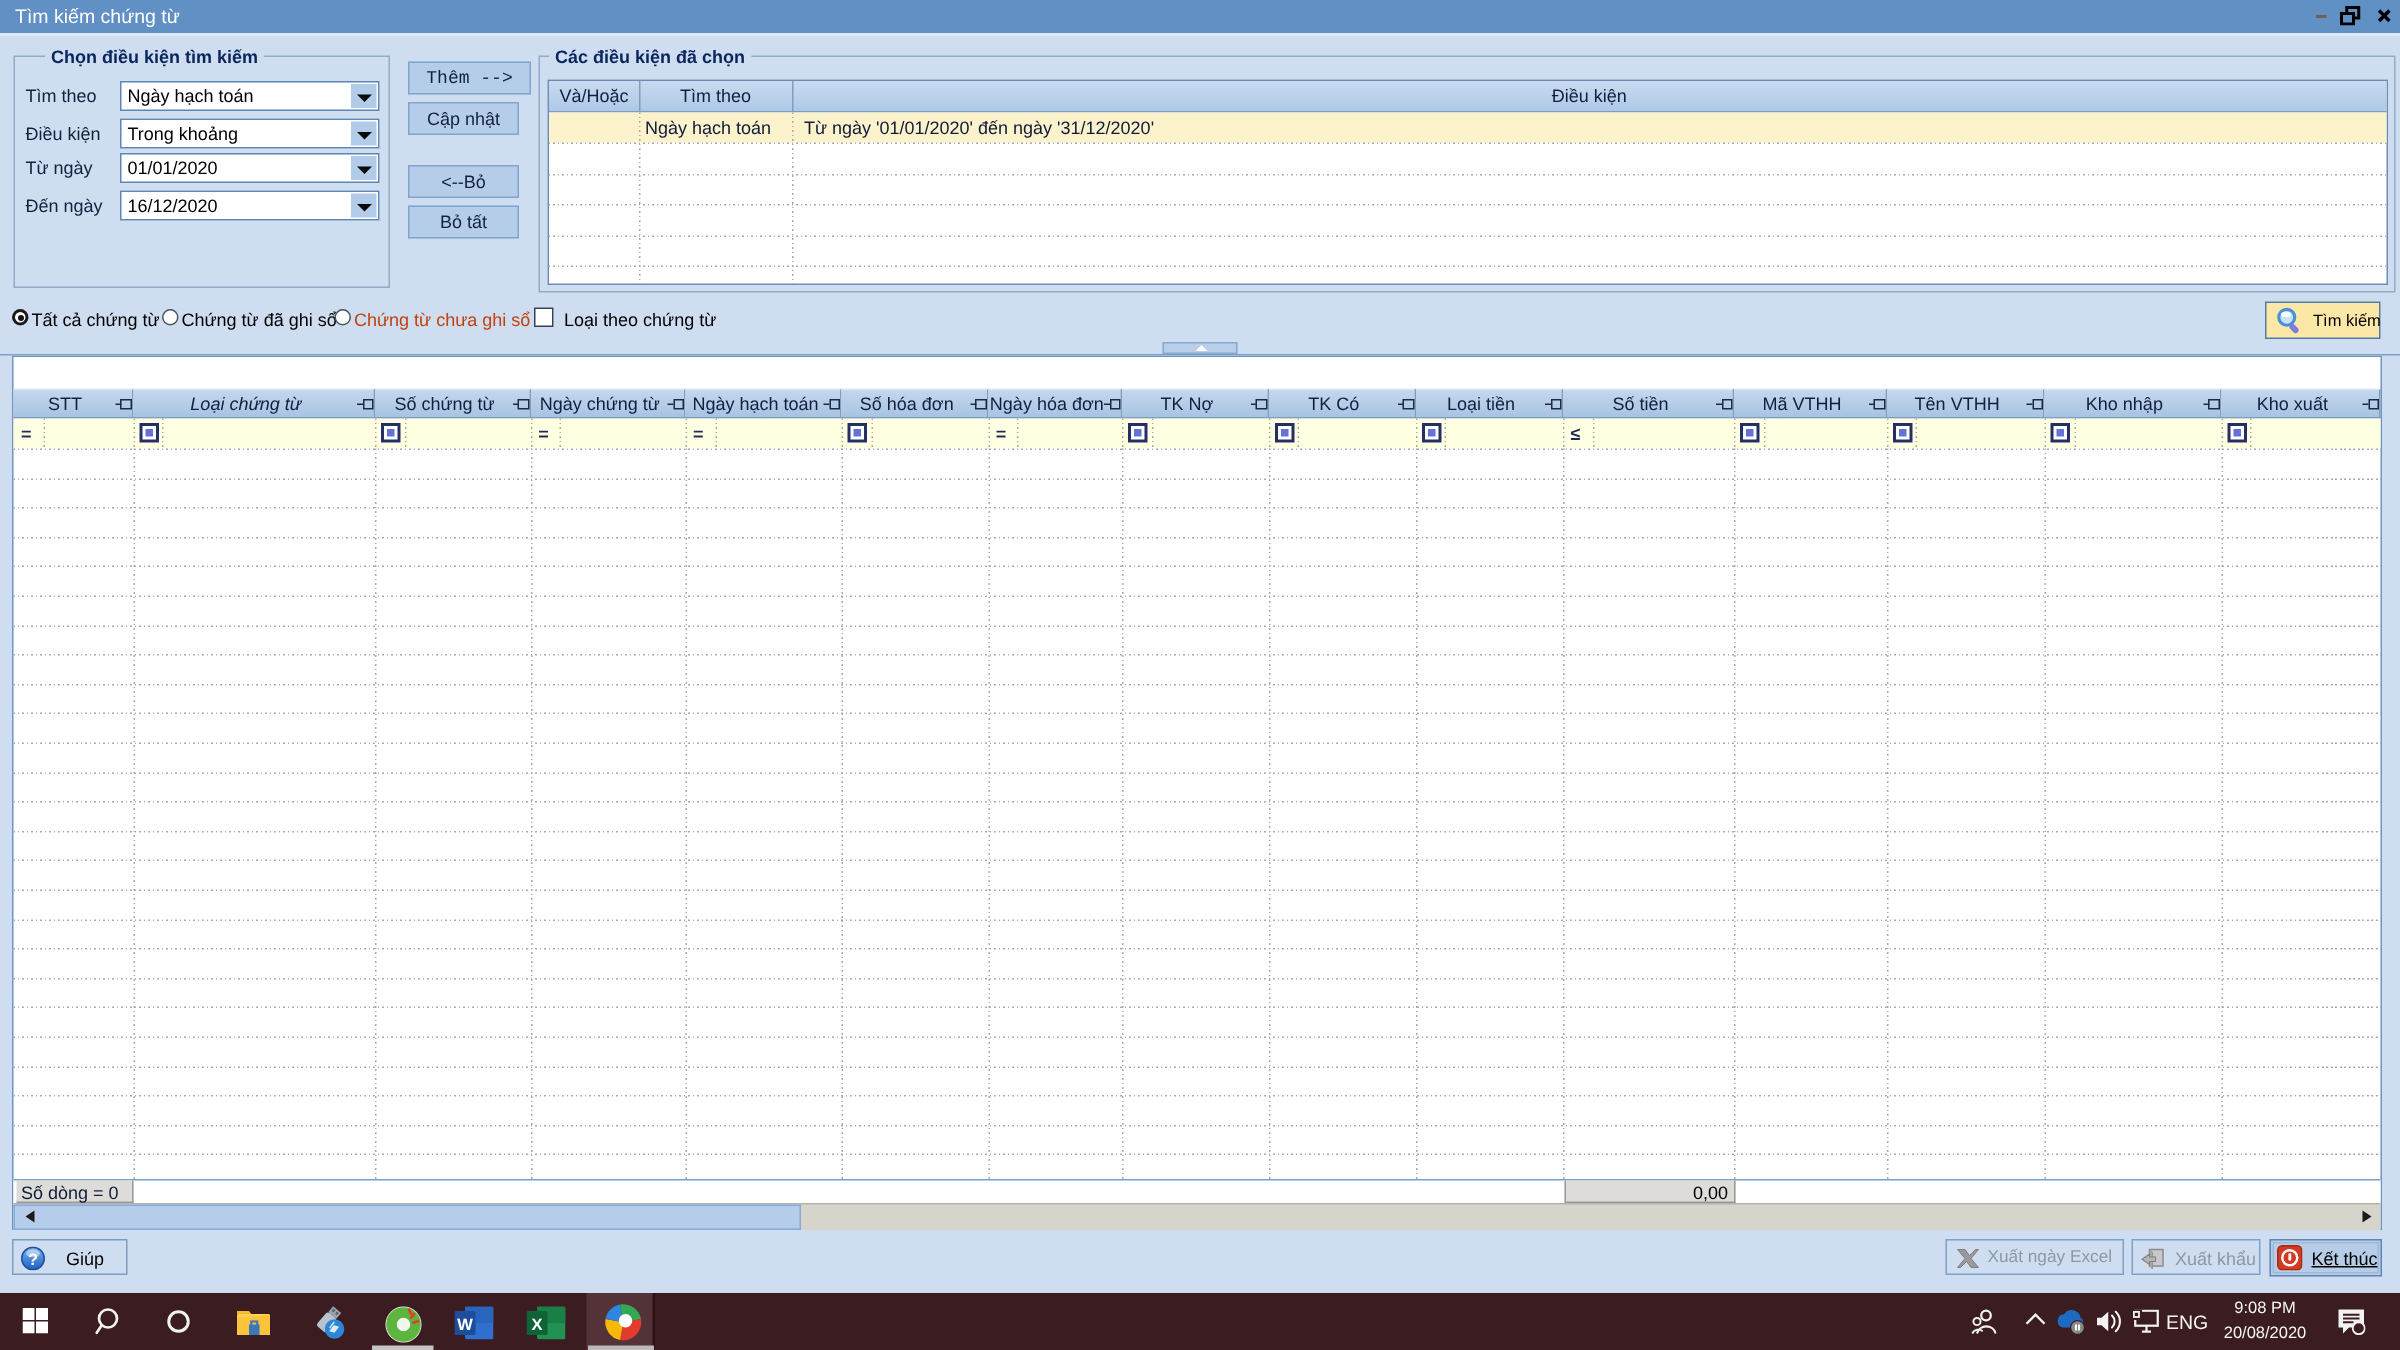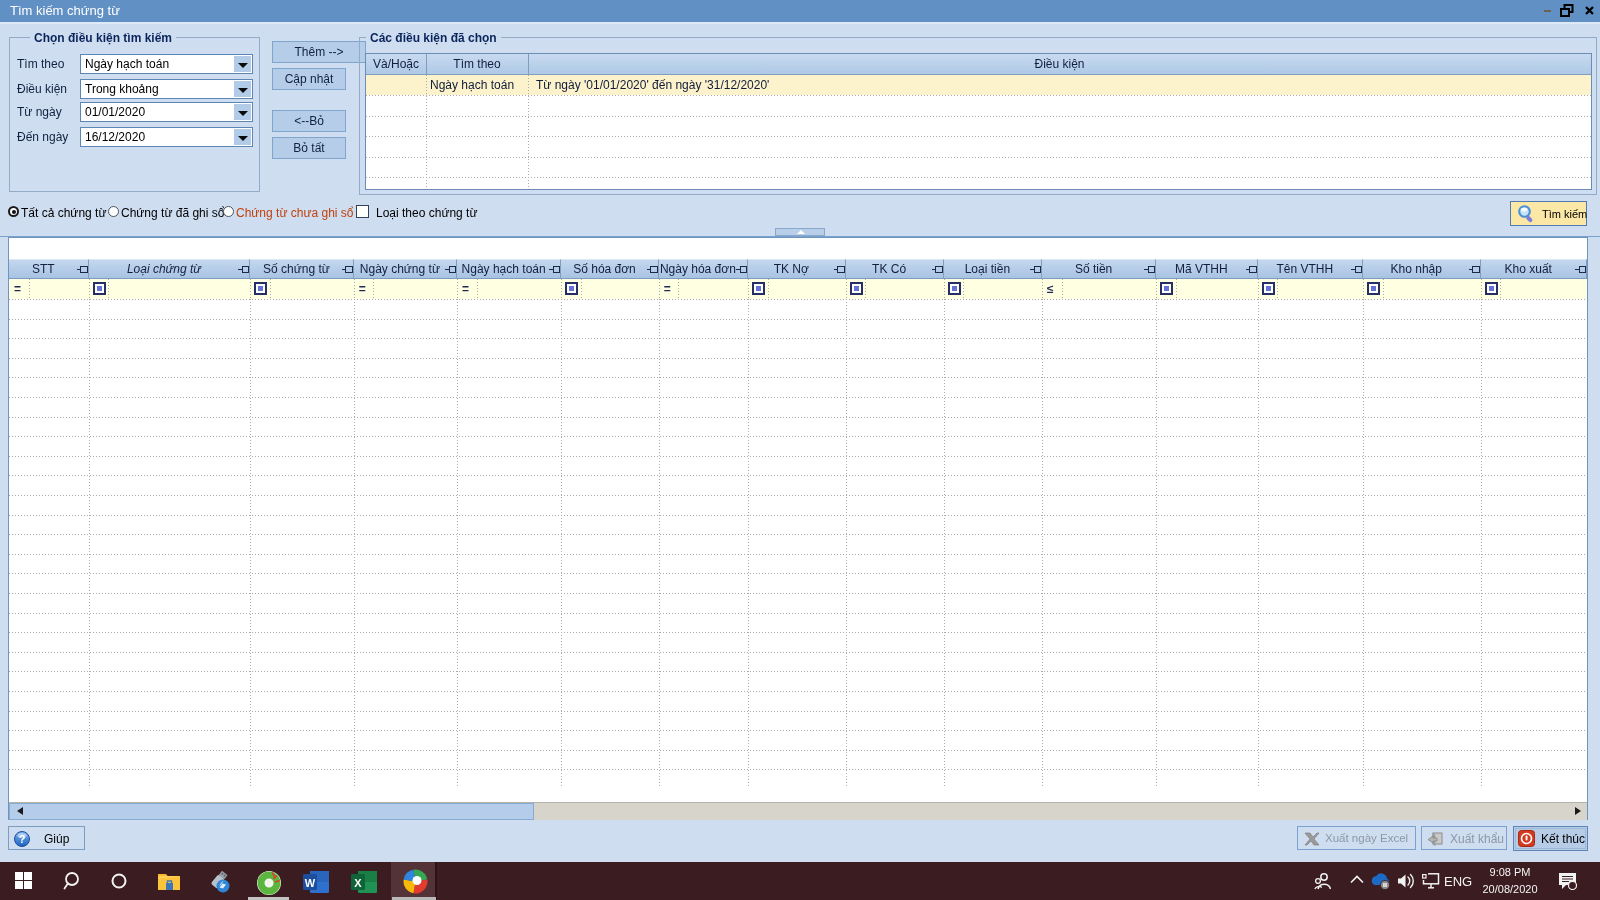--- a/index.html
+++ b/index.html
@@ -58,21 +58,21 @@
 <div class="a lbl" style="left:17px;top:105px;">Từ ngày</div>
 <div class="a combo" style="left:80px;top:102px;width:173px;">
     <span class="txt">01/01/2020</span>
     <span class="dd"></span>
   </div>
 <div class="a lbl" style="left:17px;top:130px;">Đến ngày</div>
 <div class="a combo" style="left:80px;top:127px;width:173px;">
     <span class="txt">16/12/2020</span>
     <span class="dd"></span>
   </div>
-<div class="a btn" style="left:272px;top:41px;width:94px;height:22px;line-height:21px;">Thêm --&gt;</div>
+<div class="a btn" style="left:272px;top:41px;width:82px;height:22px;line-height:21px;font-family:Liberation Mono, monospace;">Thêm --&gt;</div>
 <div class="a btn" style="left:272px;top:68px;width:74px;height:22px;line-height:21px;">Cập nhật</div>
 <div class="a btn" style="left:272px;top:110px;width:74px;height:22px;line-height:21px;">&lt;--Bỏ</div>
 <div class="a btn" style="left:272px;top:137px;width:74px;height:22px;line-height:21px;">Bỏ tất</div>
 <div class="a grpbox" style="left:359px;top:37px;width:1238px;height:158px;"></div>
 <div class="a grptitle" style="left:366px;top:31px;">Các điều kiện đã chọn</div>
 <div class="a" style="left:365px;top:53px;width:1227px;height:137px;background:#fff;border:1px solid #6a8cb6;">
 <div class="a" style="left:0;top:0;width:1225px;height:21px;background:linear-gradient(#c8daf0,#aec9e6);border-bottom:1px solid #7e9dbf;color:#121f3e;">
       <span class="a" style="left:0;width:60px;text-align:center;top:3px;">Và/Hoặc</span>
       <span class="a" style="left:60px;width:102px;text-align:center;top:3px;">Tìm theo</span>
       <span class="a" style="left:162px;right:0;text-align:center;top:3px;">Điều kiện</span>
@@ -287,20 +287,28 @@
 <div class="a hline" style="left:0;top:355.00000000000006px;width:1578px;"></div>
 <div class="a hline" style="left:0;top:374.6000000000001px;width:1578px;"></div>
 <div class="a hline" style="left:0;top:394.2000000000001px;width:1578px;"></div>
 <div class="a hline" style="left:0;top:413.8000000000001px;width:1578px;"></div>
 <div class="a hline" style="left:0;top:433.40000000000015px;width:1578px;"></div>
 <div class="a hline" style="left:0;top:453.00000000000017px;width:1578px;"></div>
 <div class="a hline" style="left:0;top:472.6000000000002px;width:1578px;"></div>
 <div class="a hline" style="left:0;top:492.2000000000002px;width:1578px;"></div>
 <div class="a hline" style="left:0;top:511.80000000000024px;width:1578px;"></div>
 <div class="a hline" style="left:0;top:531.4000000000002px;width:1578px;"></div>
+<div class="a" style="left:0;top:548px;width:1578px;height:16px;background:#fff;border-top:1px solid #7aa0c8;">
+      <span class="a" style="left:2px;top:0;width:78px;height:15px;background:#dddcd8;border-right:1px solid #9a9a9a;border-bottom:1px solid #9a9a9a;color:#101c38;">
+        <span class="a" style="left:3px;top:1px;">Số dòng = 0</span>
+      </span>
+      <span class="a" style="left:1034px;top:0;width:114px;height:15px;background:#dddcd8;border-right:1px solid #9a9a9a;border-left:1px solid #9a9a9a;border-bottom:1px solid #9a9a9a;color:#000;text-align:right;">
+        <span class="a" style="right:4px;top:1px;">0,00</span>
+      </span>
+    </div>
 <div class="a" style="left:0;top:564px;width:1578px;height:18px;background:#d7d4cb;border-top:1px solid #b5b2a8;">
       <span class="a" style="left:0;top:0;width:525px;height:17px;background:#b5cdea;border:1px solid #85abd6;"></span>
       <span class="a" style="left:8px;top:4px;border-top:4.5px solid transparent;border-bottom:4.5px solid transparent;border-right:6px solid #1a1a1a;"></span>
       <span class="a" style="right:6px;top:4px;border-top:4.5px solid transparent;border-bottom:4.5px solid transparent;border-left:6px solid #1a1a1a;"></span>
     </div>
 </div>
 <div class="a gbtn" style="left:8px;top:826px;width:77px;height:24px;background:#cfddf0;border:1px solid #7c9cc0;">
     <svg class="a" style="left:5px;top:4px;" width="16" height="16" viewBox="0 0 16 16">
       <defs>
         <linearGradient id="hg" x1="0" y1="0" x2="0" y2="1">
@@ -327,21 +335,21 @@
       <path d="M1 8.5 L6 5 L6 7 L10 7 L10 10 L6 10 L6 12 Z" fill="#b5b5b5" stroke="#808080" stroke-width="0.7"></path>
     </svg>
     <span class="a" style="left:28px;top:5px;">Xuất khẩu</span>
   </div>
 <div class="a" style="left:1513px;top:826px;width:75px;height:25px;background:#b7cce6;border:1px solid #5e85b5;outline:1px solid #9db9d8;outline-offset:-3px;">
     <svg class="a" style="left:4px;top:3px;" width="17" height="17" viewBox="0 0 17 17">
       <rect x="0.5" y="0.5" width="16" height="16" rx="3" fill="#d23b22" stroke="#a82810" stroke-width="1"></rect>
       <circle cx="8.5" cy="8.5" r="5" fill="none" stroke="#fff" stroke-width="1.6"></circle>
       <rect x="7.6" y="5.5" width="1.9" height="5" rx="0.9" fill="#fff"></rect>
     </svg>
-    <span class="a" style="left:27px;top:5px;color:#000;">Kết thúc</span>
+    <span class="a" style="left:27px;top:5px;color:#000;text-decoration:underline;">Kết thúc</span>
   </div>
 <div class="a" style="left:0;top:862px;width:1600px;height:38px;background:#3a1c21;color:#fff;">
 <svg class="a" style="left:15px;top:10px;" width="17" height="17" viewBox="0 0 17 17">
       <rect x="0" y="0" width="8" height="8" fill="#fff"></rect>
       <rect x="9" y="0" width="8" height="8" fill="#fff"></rect>
       <rect x="0" y="9" width="8" height="8" fill="#fff"></rect>
       <rect x="9" y="9" width="8" height="8" fill="#fff"></rect>
     </svg>
 <svg class="a" style="left:63px;top:9px;" width="20" height="20" viewBox="0 0 20 20">
       <circle cx="9" cy="8" r="6" fill="none" stroke="#f2f2f2" stroke-width="1.8"></circle>

